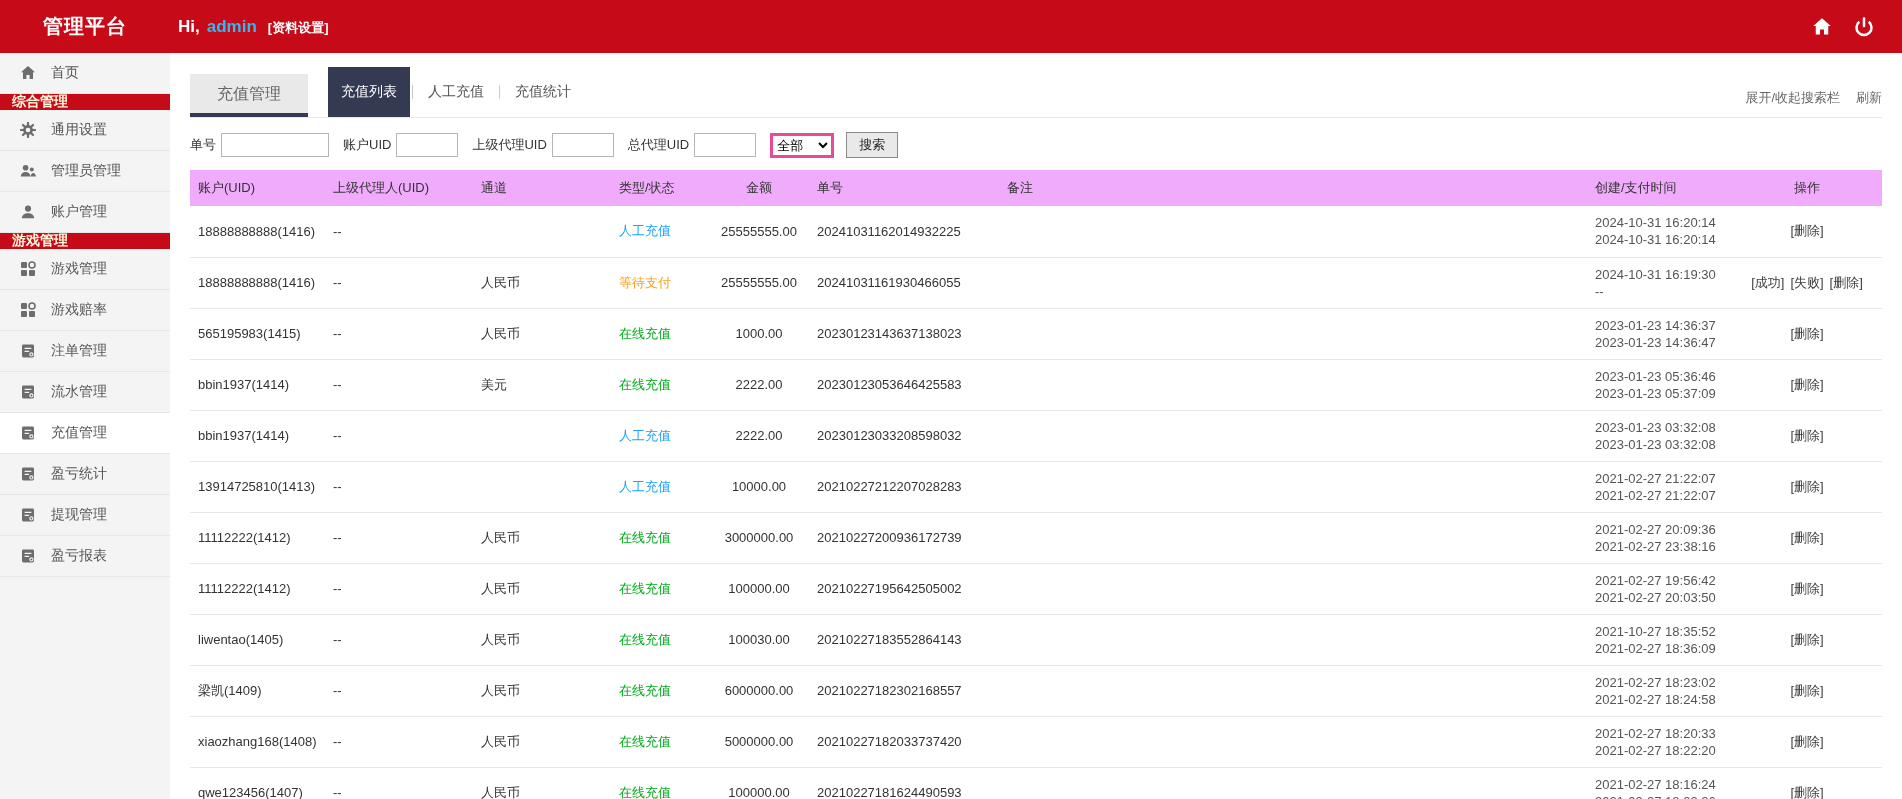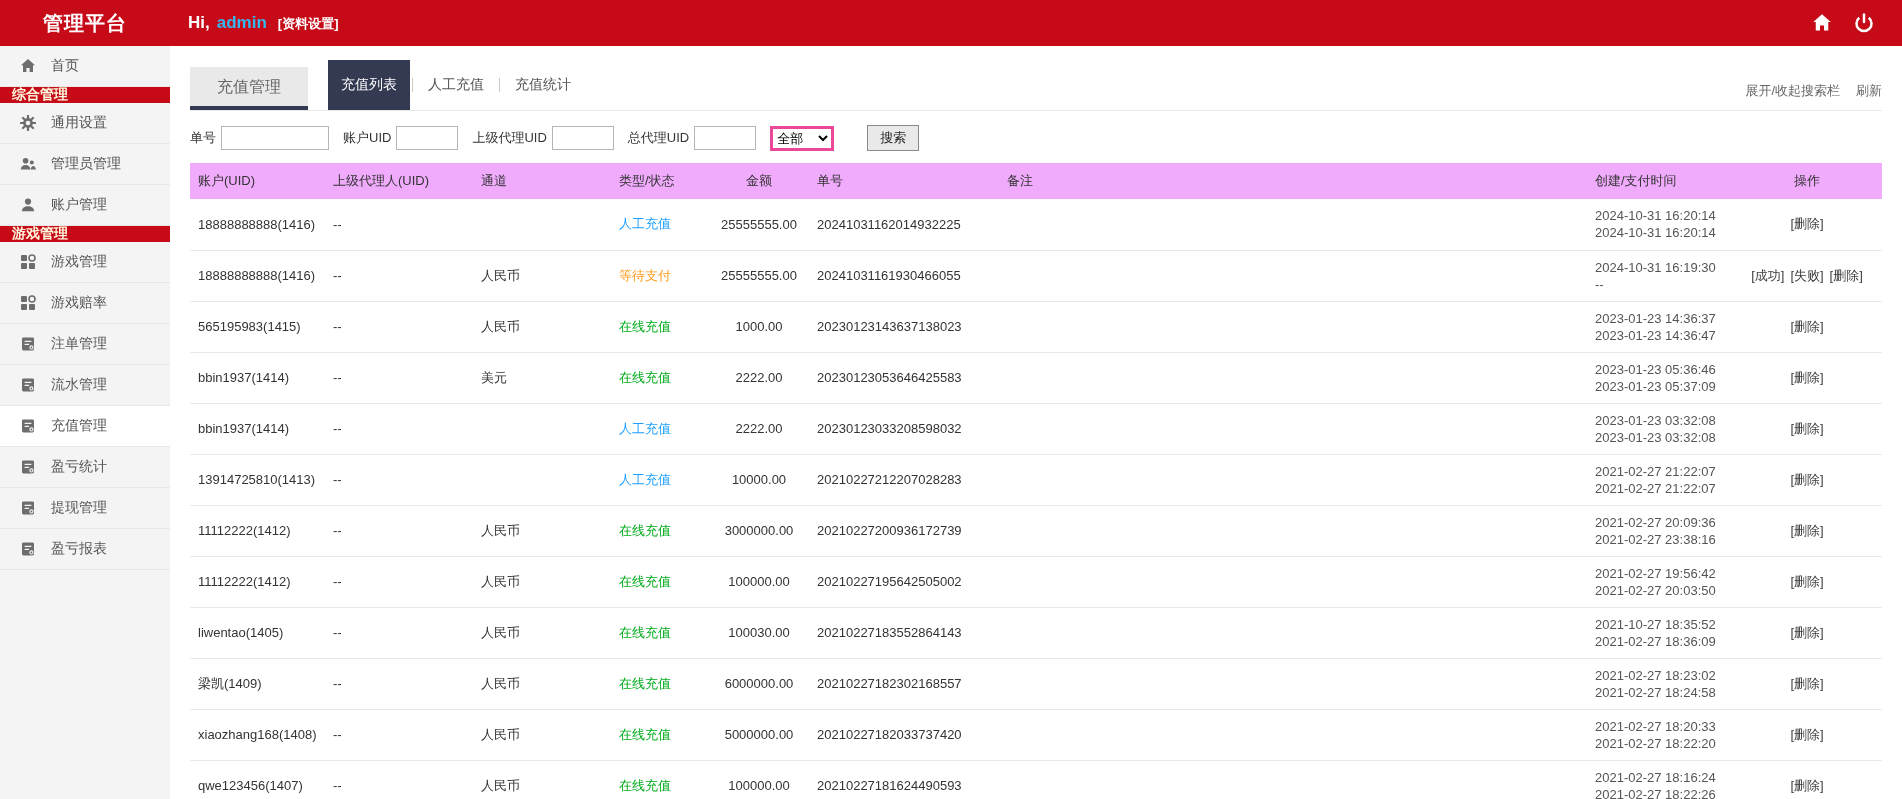--- a/index.html
+++ b/index.html
@@ -1,22 +1,22 @@
 <!DOCTYPE html>
 <html><head>
 <meta charset="utf-8">
 <style>
   * { margin:0; padding:0; box-sizing:border-box; }
   html,body { width:1902px; height:799px; overflow:hidden; background:#fff;
     font-family:"Liberation Sans","DejaVu Sans",sans-serif; }
 
   
-  .header { height:46px; background:#c60a18; display:flex; align-items:center; color:#fff; }
+  .header { height:53px; background:#c60a18; display:flex; align-items:center; color:#fff; }
   .brand { width:170px; text-align:center; font-size:20px; font-weight:bold; letter-spacing:1px; cursor:pointer; }
-  .greeting { margin-left:18px; font-size:17px; font-weight:bold; display:flex; align-items:baseline; gap:7px; }
+  .greeting { margin-left:8px; font-size:17px; font-weight:bold; display:flex; align-items:baseline; gap:7px; }
   .username { color:#35b8ef; }
   .profile-link { font-size:13px; font-weight:bold; margin-left:4px; cursor:pointer; }
   .header-right { margin-left:auto; display:flex; gap:22px; margin-right:28px; align-items:center; }
   .hicon { width:20px; height:20px; color:#fff; cursor:pointer; display:block; }
 
   
   .layout { display:flex; height:753px; }
 
   
   .sidebar { width:170px; background:#f4f4f4; flex-shrink:0; }
@@ -41,21 +41,21 @@
   .toolbar span { cursor:pointer; }
 
   
   .filter-row { display:flex; align-items:center; margin-top:14px; font-size:13px; color:#333; }
   .filter-field { display:flex; align-items:center; margin-right:14px; }
   .filter-field label { margin-right:5px; white-space:nowrap; }
   .filter-row input { height:24px; border:1px solid #b5b5b5; padding:0 4px; font-size:13px; width:62px; background:#fff; }
   .filter-row input.wide { width:108px; }
   .filter-row select { height:25px; border:3px solid #ec4899; margin-right:12px; font-size:13px; min-width:64px; background:#fff; }
   .search-btn { height:26px; padding:0 12px; font-size:13px; background:#e9e9e9;
-    border:1px solid #8a8a8a; cursor:pointer; color:#222;margin-left:21px; }
+    border:1px solid #8a8a8a; cursor:pointer; color:#222; }
 
   
   table { width:100%; border-collapse:collapse; margin-top:12px; font-size:13px; table-layout:fixed; }
   thead tr { background:#f0abfc;margin-left:36px; }
   th { font-weight:normal; text-align:left; color:#333; padding:9px 8px; white-space:nowrap; }
   td { padding:8px 8px; border-bottom:1px solid #e8e8e8; color:#333; vertical-align:middle;
     overflow:hidden; white-space:nowrap; }
   tr.row { height:51px; }
   .col-center { text-align:center; }
   .time-line { color:#555; line-height:17px; white-space:nowrap; }

